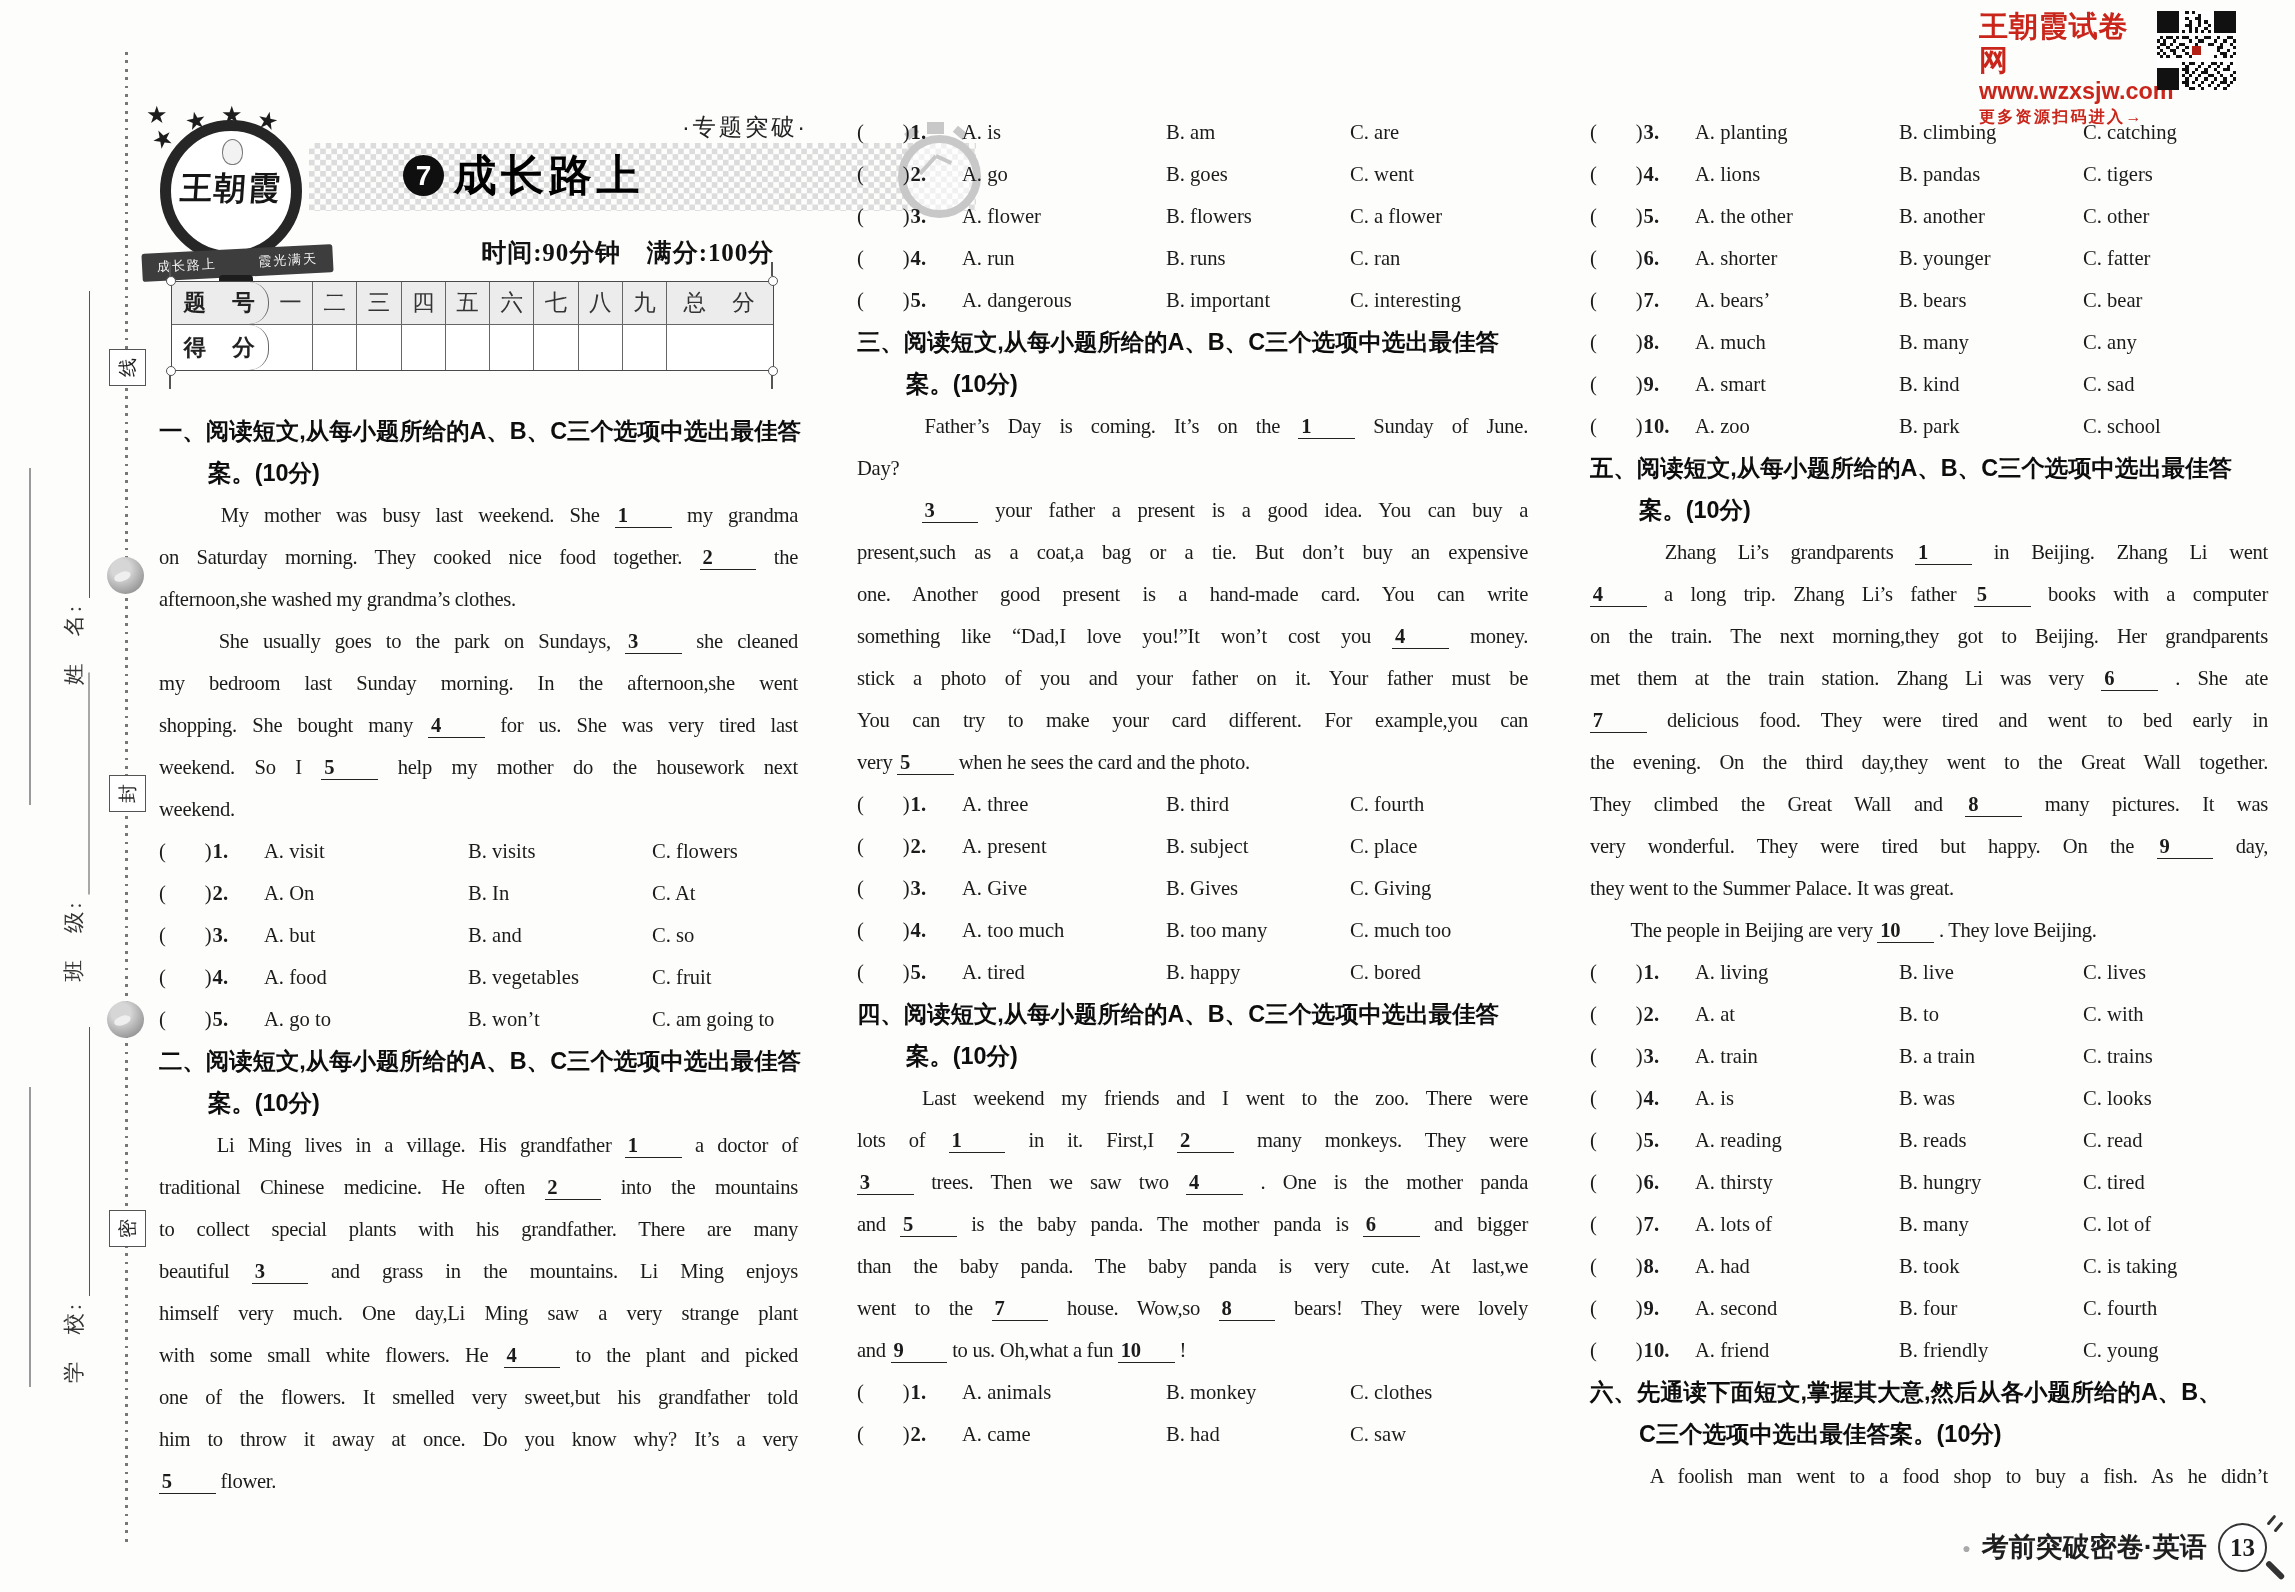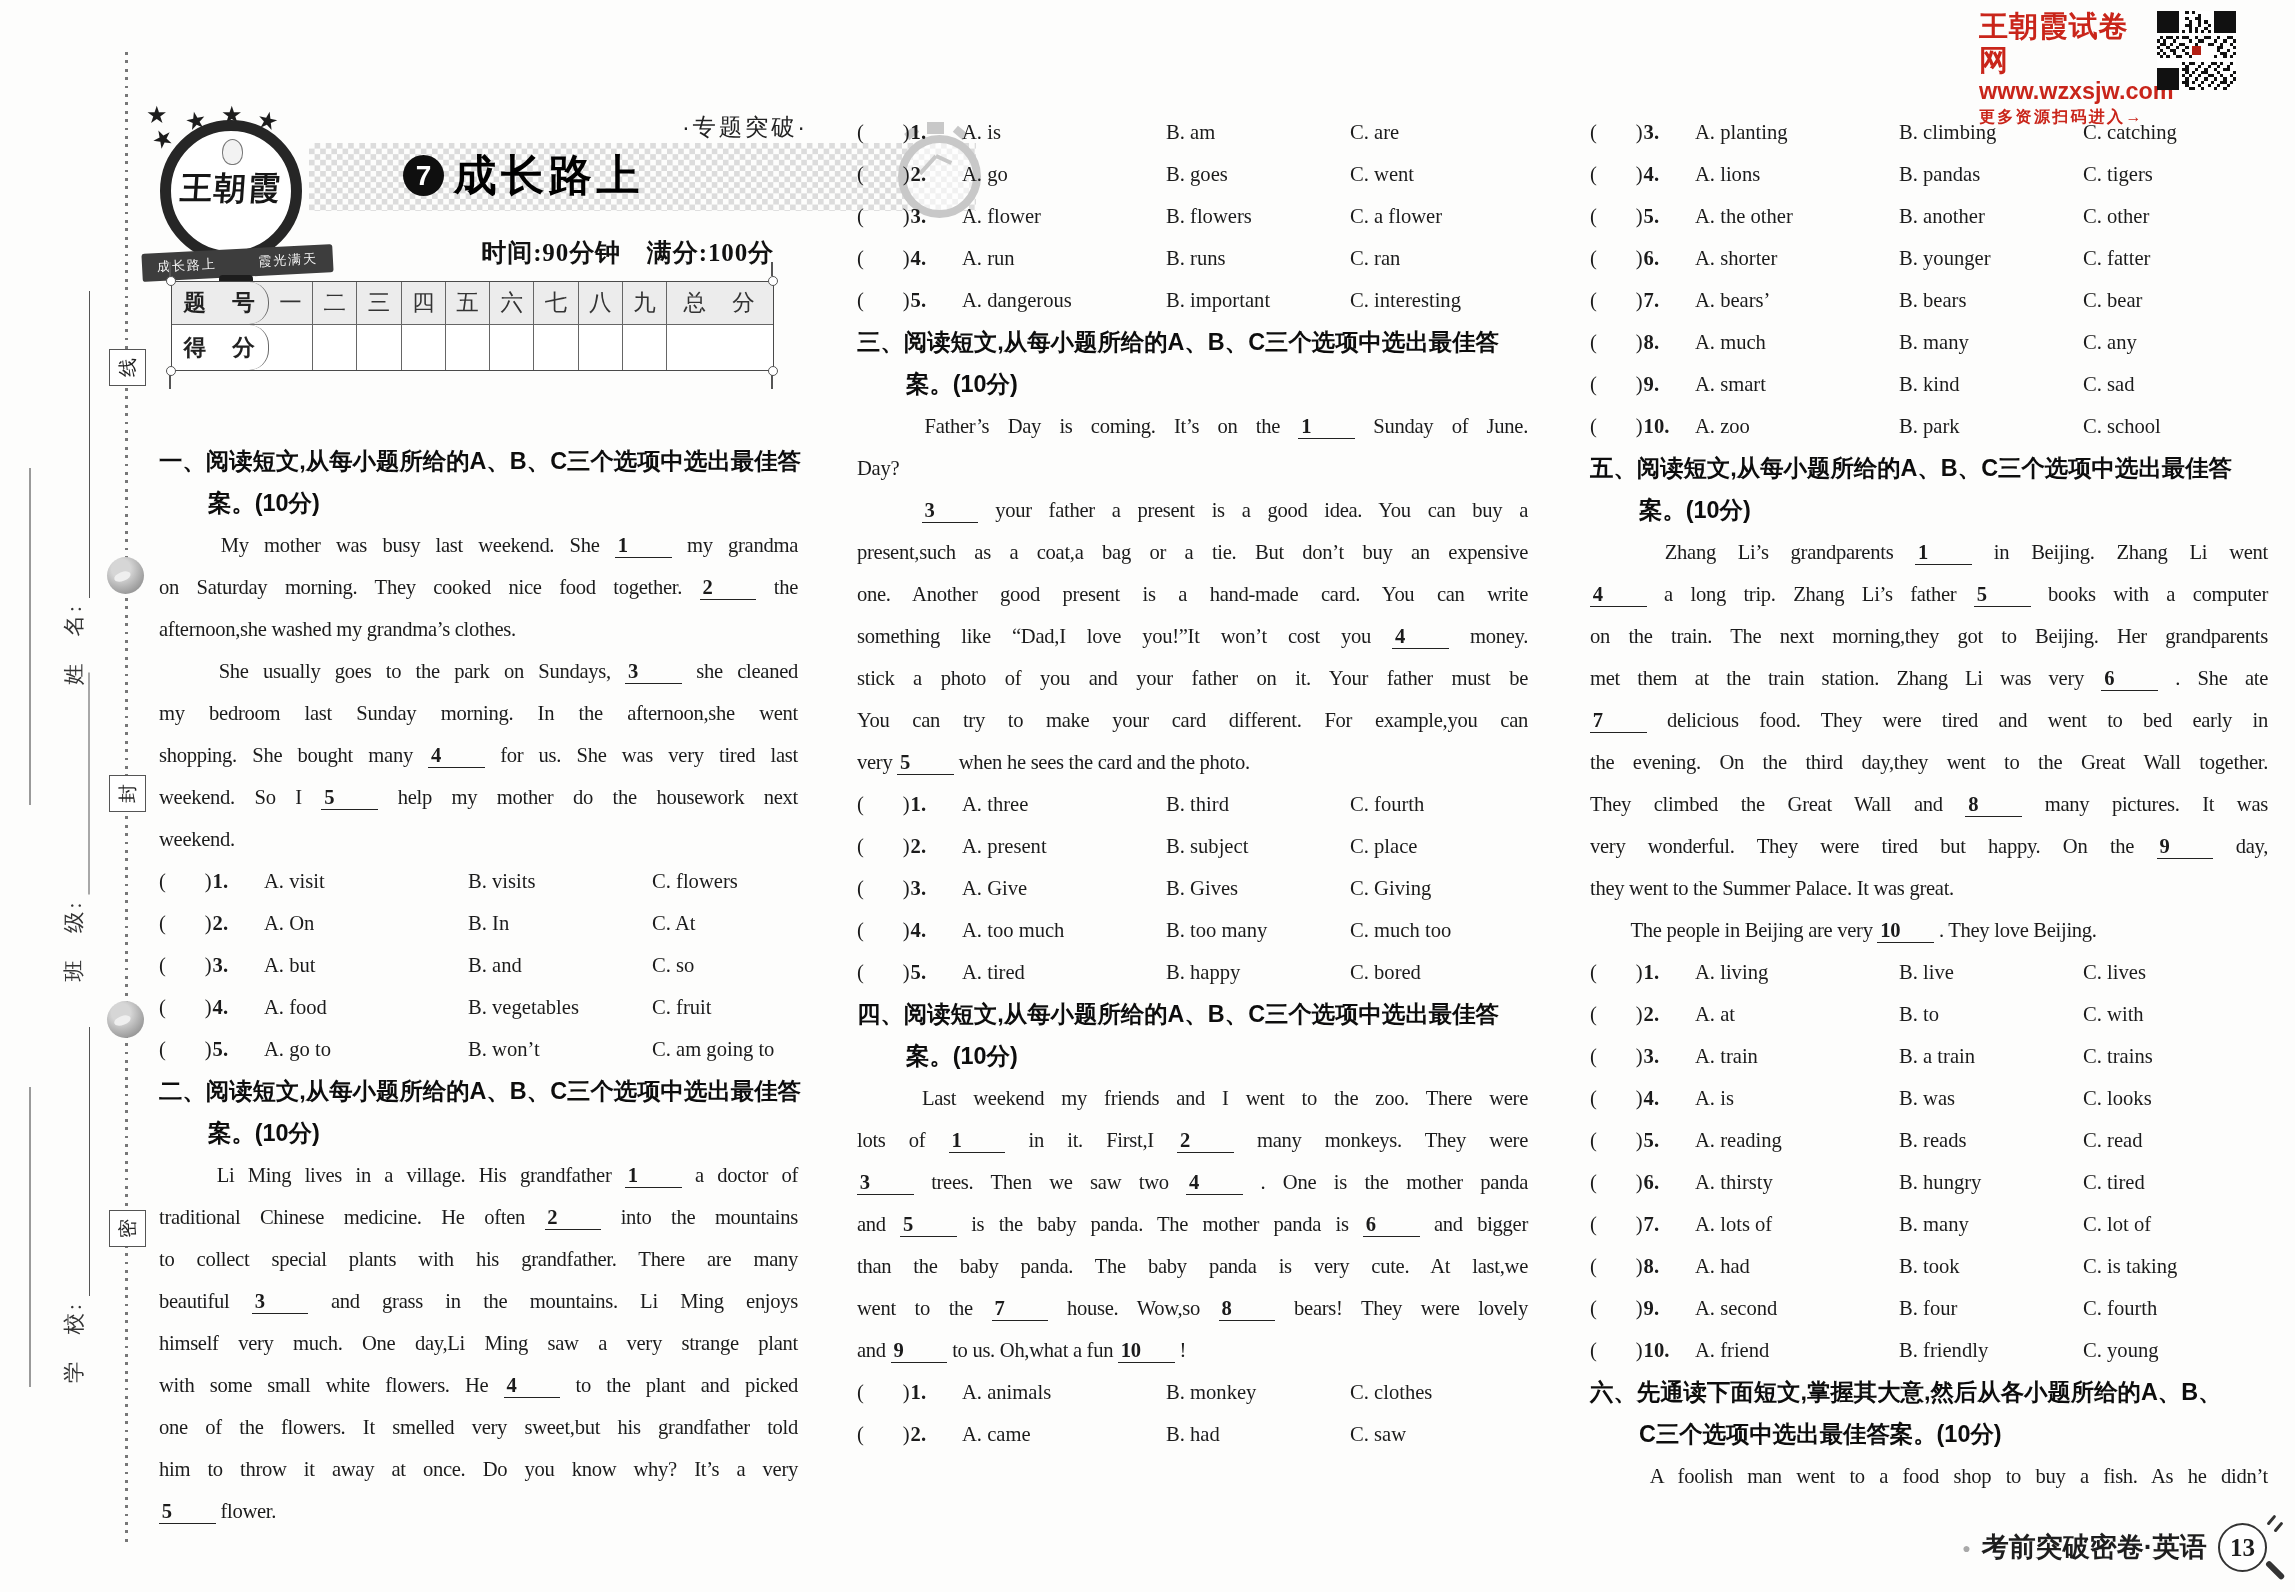--- a/index.html
+++ b/index.html
@@ -90,21 +90,21 @@
 
   
   .brand{position:absolute;left:1979px;top:9.4px;width:173px;color:#c9251a;}
   .b1{font:700 29px/34px "Liberation Sans",sans-serif;letter-spacing:0.9px;}
   .b2{font:700 23.4px/28px "Liberation Sans",sans-serif;}
   .b3{font:700 16px/24px "Liberation Sans",sans-serif;letter-spacing:2.3px;}
   .qr{position:absolute;left:2157px;top:11.2px;width:79px;height:79px;}
 
   
   .col{position:absolute;top:111px;}
-  #c1{left:159px;width:639px;top:440px;}
+  #c1{left:159px;width:639px;top:410px;}
   #c2{left:857px;width:671px;}
   #c3{left:1590px;width:678px;}
   .sec-head{font:700 23.4px/42px "Liberation Sans",sans-serif;color:#0d0d0d;white-space:nowrap;letter-spacing:0;}
   .indent2{padding-left:49px;}
   .pline{font:20.6px/42px "Liberation Serif",serif;letter-spacing:-0.3px;white-space:nowrap;
     text-align:justify;text-align-last:justify;height:42px;}
   .pline[data-e]{text-align-last:left;}
   .blank{display:inline-block;min-width:51px;padding:0 2.8px;border-bottom:1.9px solid #222;
     text-align:center;font-weight:700;line-height:1.05;}
   .qrow{display:grid;grid-template-columns:105px 204px 184px auto;height:42px;

